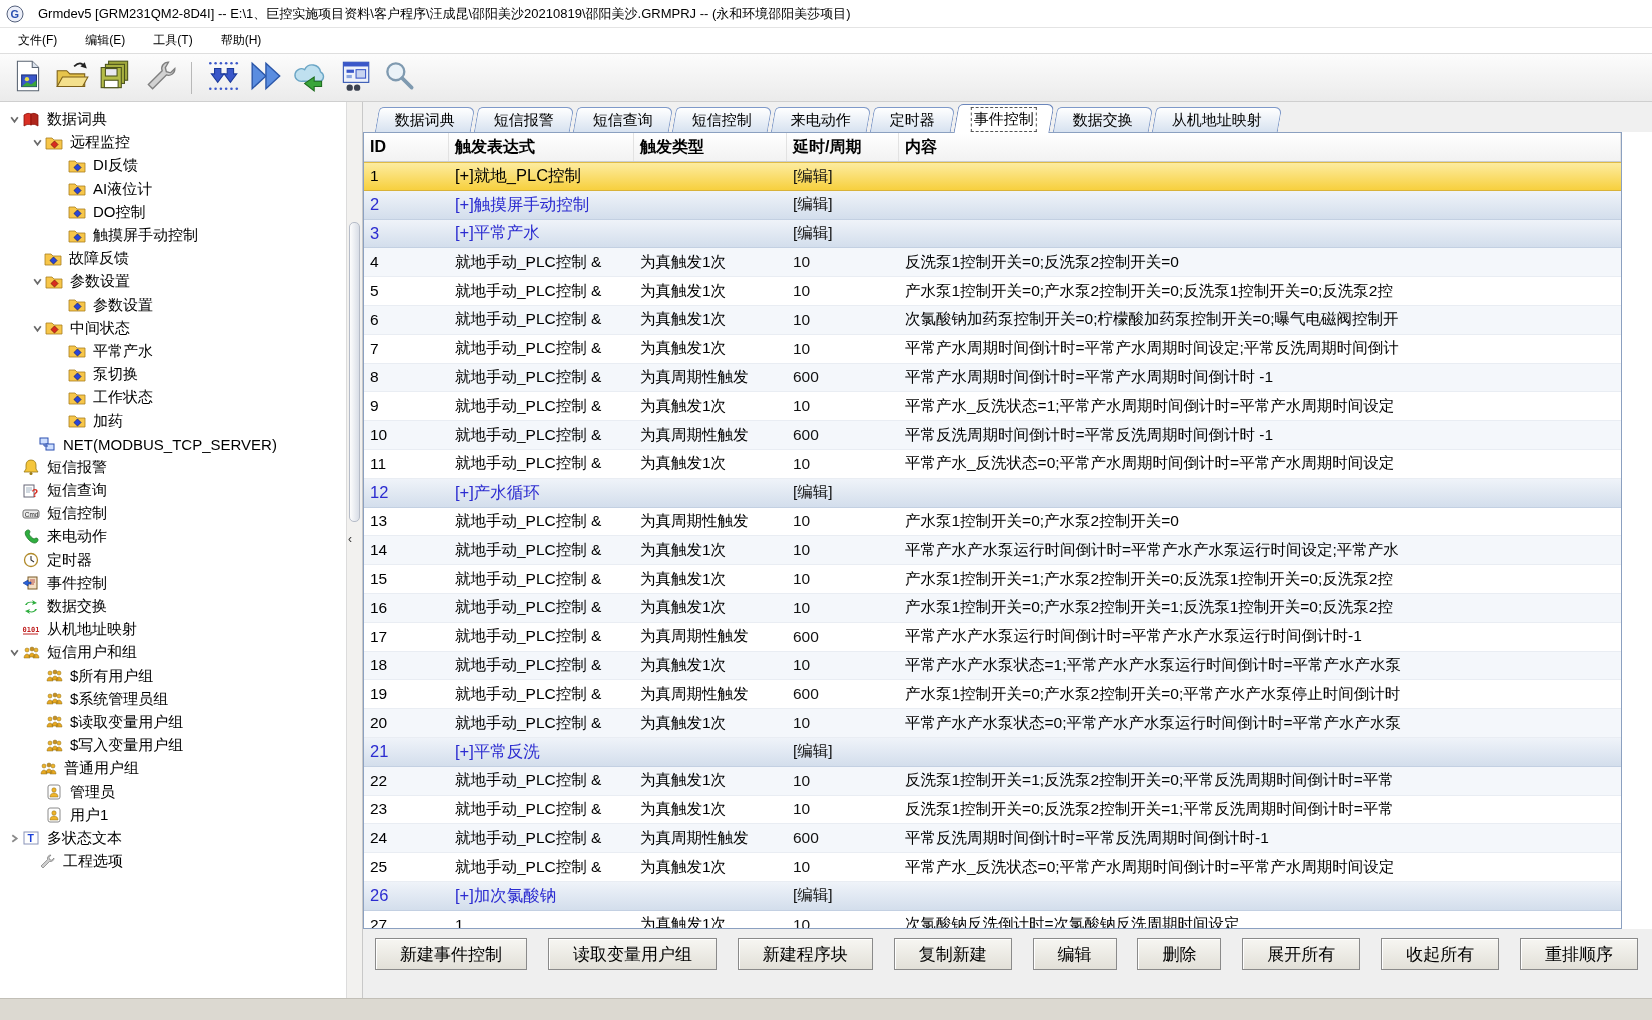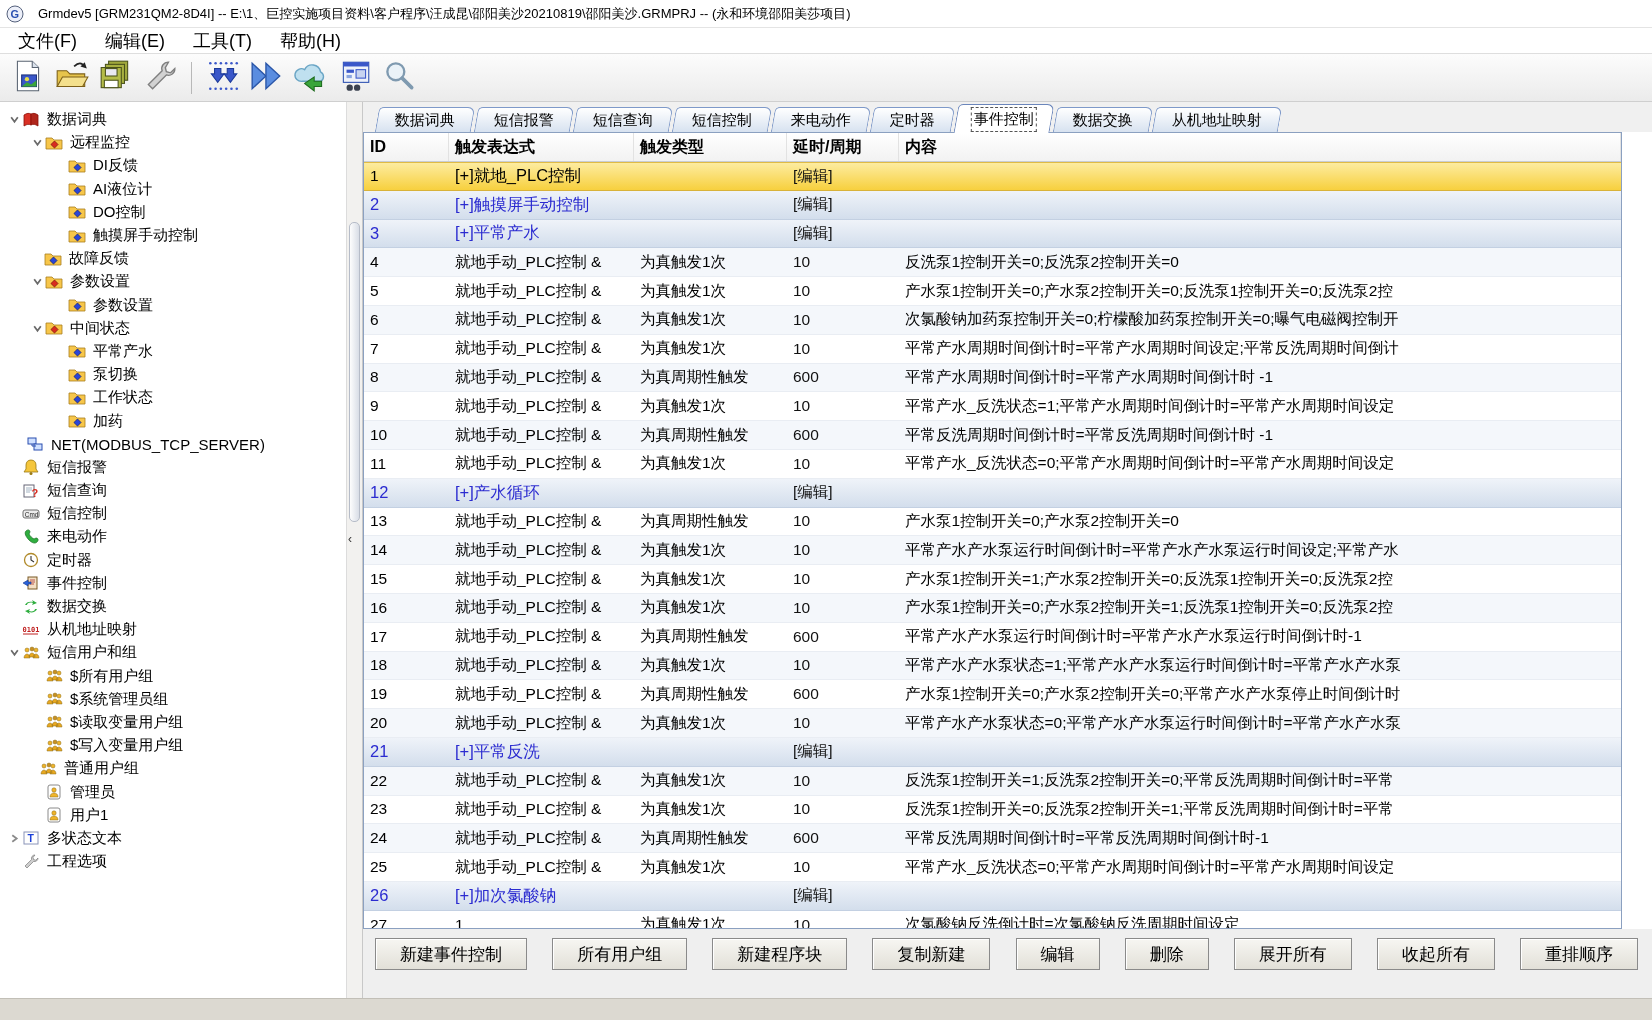--- a/index.html
+++ b/index.html
@@ -4,21 +4,21 @@
 <style>
   * { margin:0; padding:0; box-sizing:border-box; }
   html,body { width:1652px; height:1020px; overflow:hidden;
     font-family:"Liberation Sans","DejaVu Sans",sans-serif; background:#f0f0f0; }
   
   .titlebar { height:28px; background:#ffffff; display:flex; align-items:center;
     padding-left:6px; gap:7px; border-bottom:1px solid #e4e4e4; }
   .titlebar .txt { font-size:13px; color:#000; white-space:nowrap; }
   .menubar { height:26px; background:#ffffff; display:flex; align-items:center;
     padding-left:4px; border-bottom:1px solid #dedede; }
-  .menu-item { font-size:18px; padding:3px 14px; color:#000; cursor:default; }
+  .menu-item { font-size:12px; padding:3px 14px; color:#000; cursor:default; }
   .toolbar { height:48px; background:linear-gradient(#fcfcfc,#ebebeb);
     border-bottom:1px solid #cfcfcf; display:flex; align-items:center; padding-left:6px; }
   .tb-btn { width:44px; height:42px; display:flex; align-items:center; justify-content:center; border-radius:3px; }
   .tb-btn svg { width:36px; height:36px; }
   .tb-sep { width:1px; height:32px; background:#b8b8b8; margin:0 9px; }
   
   .content { display:flex; height:896px; }
   .tree-panel { width:346px; background:#fff; overflow:hidden; padding-top:6px; }
   .tree-item { display:flex; align-items:center; height:23.2px; font-size:15px;
     color:#000; white-space:nowrap; cursor:default; }
@@ -323,21 +323,21 @@
       <div class="tree-item" style="padding-left: 52px;">
         <span class="tw-exp"></span>
         <span class="tree-icon">
           <svg viewBox="0 0 18 18">
             <path d="M1 4h6l2 2h8v9H1z" fill="#f7c64a" stroke="#a87d1e" stroke-width="0.8"></path>
             <rect x="7" y="8" width="5" height="5" transform="rotate(45 9.5 10.5)" fill="#2945d9" stroke="#101d6e" stroke-width="0.7"></rect>
           </svg>
         </span>
         <span>加药</span>
       </div>
-      <div class="tree-item" style="padding-left: 10px;">
+      <div class="tree-item" style="padding-left: 22px;">
         <span class="tw-exp"></span>
         <span class="tree-icon">
           <svg viewBox="0 0 18 18">
             <rect x="2" y="3" width="8" height="6" fill="#cfe0ff" stroke="#2a4fb0"></rect>
             <rect x="8" y="9" width="8" height="6" fill="#cfe0ff" stroke="#2a4fb0"></rect>
             <path d="M6 9v2h4" fill="none" stroke="#2a4fb0"></path>
           </svg>
         </span>
         <span>NET(MODBUS_TCP_SERVER)</span>
       </div>
@@ -527,21 +527,21 @@
           </svg>
         </span>
         <span class="tree-icon">
           <svg viewBox="0 0 18 18">
             <rect x="2" y="3" width="14" height="12" fill="#ffffff" stroke="#8a94b8"></rect>
             <text x="5.6" y="13" font-size="10.5" font-weight="bold" fill="#1a3fd9" font-family="sans-serif">T</text>
           </svg>
         </span>
         <span>多状态文本</span>
       </div>
-      <div class="tree-item" style="padding-left: 6px;">
+      <div class="tree-item" style="padding-left: 22px;">
         <span class="tw-exp"></span>
         <span class="tree-icon">
           <svg viewBox="0 0 18 18">
             <path d="M13 2a3.4 3.4 0 0 0-3.4 4.5L3 13l2 2 6.6-6.6A3.4 3.4 0 0 0 16 5l-2.2 2.2-2.2-.6-.6-2.2z" fill="#cfcfcf" stroke="#7a7a7a" stroke-width="0.7"></path>
           </svg>
         </span>
         <span>工程选项</span>
       </div>
     </div>
   <div class="splitter">
@@ -773,21 +773,21 @@
             <div class="cell cell-id">27</div>
             <div class="cell cell-expr">1</div>
             <div class="cell">为真触发1次</div>
             <div class="cell cell-edit">10</div>
             <div class="cell">次氯酸钠反洗倒计时=次氯酸钠反洗周期时间设定</div>
           </div>
         </div>
     </div>
     <div class="btnbar" id="btnbar">
         <button class="btn">新建事件控制</button>
-        <button class="btn">所有用户组</button>
+        <button class="btn">读取变量用户组</button>
         <button class="btn">新建程序块</button>
         <button class="btn">复制新建</button>
         <button class="btn">编辑</button>
         <button class="btn">删除</button>
         <button class="btn">展开所有</button>
         <button class="btn">收起所有</button>
         <button class="btn">重排顺序</button>
       </div>
   </div>
 </div>

